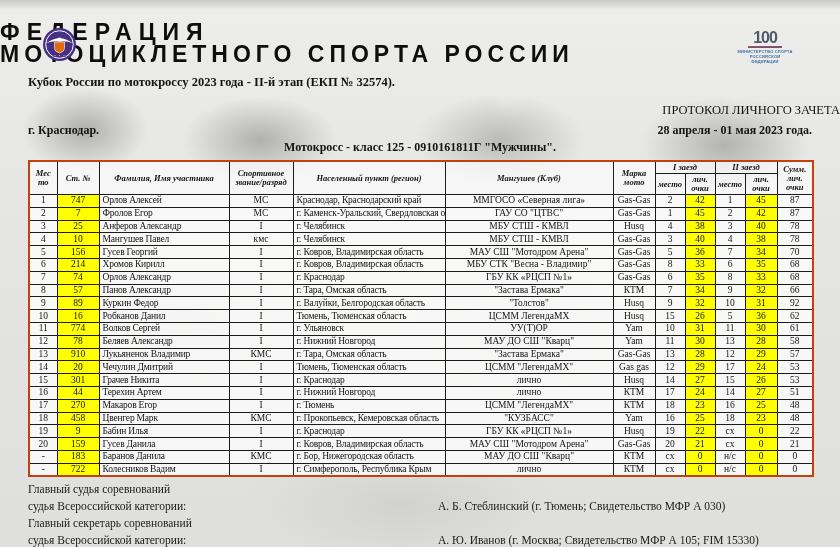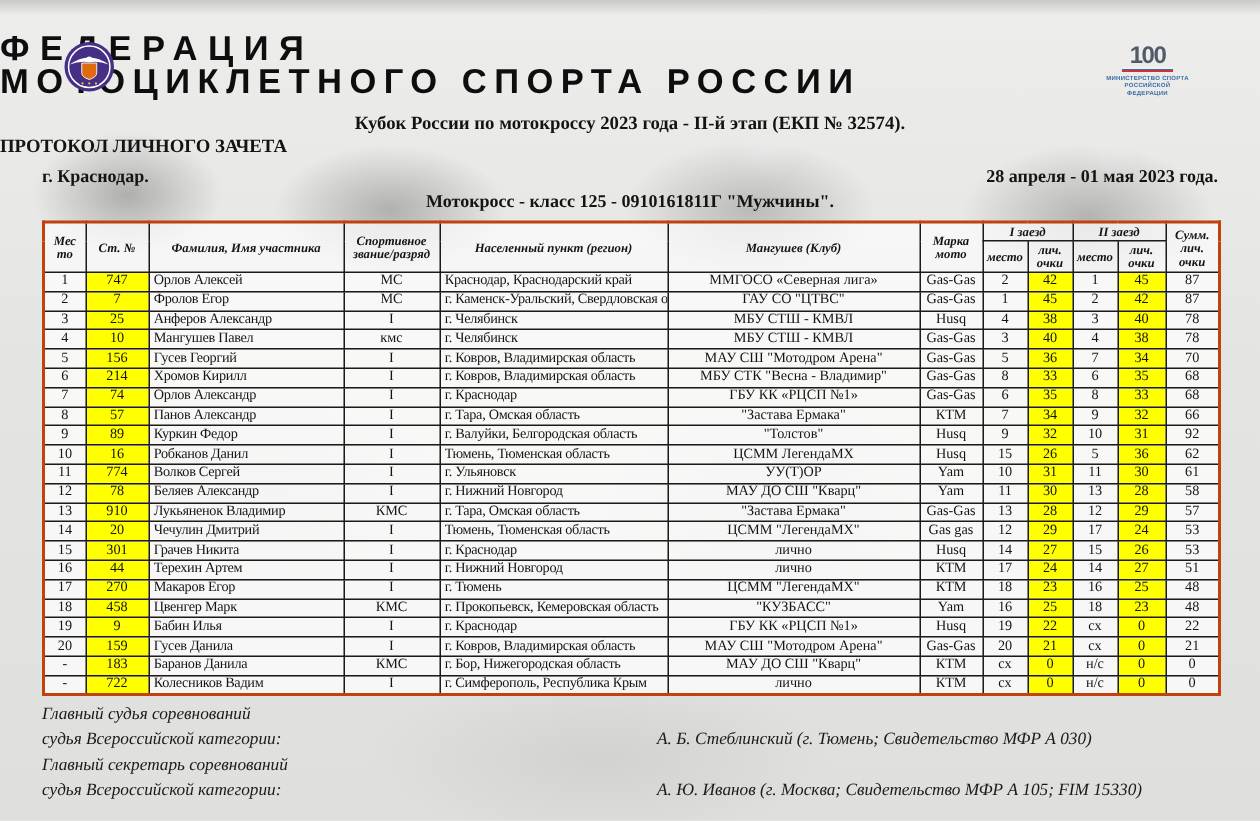--- a/index.html
+++ b/index.html
@@ -42,42 +42,42 @@
   .flagbar { width:34px; height:3px; margin:0 auto 1px;
     background:linear-gradient(180deg,#f2f2f2 33%, #3a6ea5 33%, #3a6ea5 66%, #c33 66%); }
   .lcap { font-family:"Liberation Sans","DejaVu Sans",sans-serif;
     font-size:4px; line-height:5px; font-weight:bold; color:#3a6ea5; letter-spacing:.2px; }
 
   
   .title { text-align:left; padding-top:22px;
     font-family:"Liberation Sans","DejaVu Sans",sans-serif; font-weight:bold; color:#0e0e0e; }
   .title .l1 { font-size:23px; line-height:21px; letter-spacing:7px; }
   .title .l2 { font-size:23px; line-height:22px; letter-spacing:5px; }
-  .sub1 { text-align:center; margin-top:10px; font-weight:bold; font-size:12.5px; }
-  .protocol { text-align:left; font-weight:bold; font-size:12.5px; }
+  .sub1 { margin-top:10px; font-weight:bold; font-size:12.5px;padding-left:28px; }
+  .protocol { text-align:right; margin-top:13px; font-weight:normal; font-size:12.5px; }
   .cityline { display:flex; justify-content:space-between; padding:0 28px; margin-top:5px;
     font-weight:bold; font-size:12px; }
   .classline { text-align:center; margin-top:2px; font-weight:bold; font-size:12px; }
 
   
   table.results { margin:5px 28px 0; width:784px; border-collapse:collapse; table-layout:fixed;
     border:2px solid #c2410c; }
   .results th, .results td { border:1px solid #1b1b1b; }
   .results th { font-size:8.5px; line-height:9px; font-weight:bold; font-style:italic;
     padding:1px 2px; background:rgba(252,252,252,.72); text-align:center; }
   .results th.brk { word-break:break-all; padding:1px 4px; }
   .results thead tr.grp th { height:12px; }
   .results td { font-size:9.5px; line-height:11px; height:12.8px; padding:0 3px;
     background:rgba(253,253,253,.80); white-space:nowrap; overflow:hidden; }
   .results td.c { text-align:center; padding:0 1px; }
   .results td.l { text-align:left; letter-spacing:-.2px; }
   .results td.yellow { background:#ffff00; text-align:center; }
 
   
-  .footer { padding:0 28px; margin-top:5px; font-size:11.5px; color:#1a1a1a;font-style:italic; }
+  .footer { padding:0 28px; margin-top:5px; font-size:11.5px; color:#1a1a1a; }
   .fline { margin-top:3px; line-height:14px; }
   .fline.flex { display:flex; }
   .flabel { width:410px; flex:0 0 410px; }
   .sig { white-space:nowrap; }
 </style>
 </head>
 <body>
 
 <div class="page">
   <div class="bg"></div>

